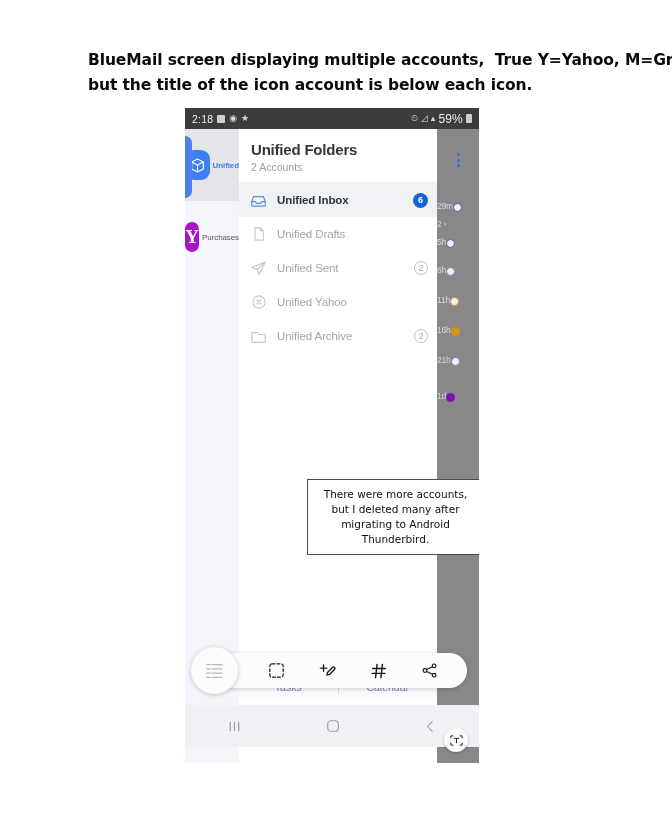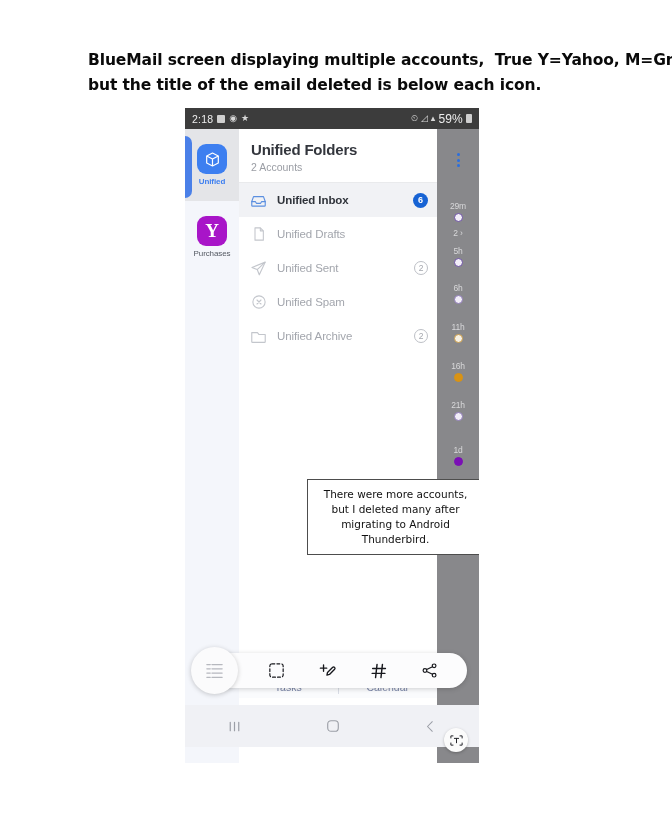--- a/index.html
+++ b/index.html
@@ -47,21 +47,21 @@
     z-index:6;
   }
 
   
   .rail{
     position:absolute;left:0;top:21px;width:54px;height:634px;
     background:#f4f6fb;
   }
   .rail-item{
     width:54px;height:72px;box-sizing:border-box;
-    display:flex;flex-direction:column;align-items:center;justify-content:center;
+    display:flex;align-items:center;justify-content:center;
     gap:3px;
   }
   .rail-item.active{background:#e4e5e8;}
   .rail-ic{
     width:30px;height:30px;border-radius:9px;
     display:flex;align-items:center;justify-content:center;
     color:#fff;font-weight:700;
   }
   .ic-unified{background:#3d7ff0;}
   .ic-yahoo{background:#a815c8;font-family:"Liberation Serif",serif;font-size:19px;}
@@ -115,21 +115,21 @@
   .strip{
     position:absolute;left:252px;top:21px;width:42px;height:634px;
     background:#88888b;
   }
   .strip-menu{
     height:62px;display:flex;align-items:center;justify-content:center;
   }
   .dots3{display:flex;flex-direction:column;gap:2.5px;}
   .dots3 i{width:3px;height:3px;border-radius:50%;background:#2a6fe0;display:block;}
   .strip-list{padding-top:10px;}
-  .st-row{display:flex;flex-direction:column;align-items:center;}
+  .st-row{display:flex;flex-direction:row;align-items:center;}
   .st-lbl{font-size:8.5px;color:#d8d8da;letter-spacing:-0.2px;margin-bottom:2px;}
   .st-dot{width:9px;height:9px;border-radius:50%;box-sizing:border-box;}
   .st-sp{height:6px;}
 
   
   .fab{
     position:absolute;left:259px;top:620px;width:24px;height:24px;border-radius:50%;
     background:#fbfbfb;display:flex;align-items:center;justify-content:center;
     z-index:8;box-shadow:0 1px 3px rgba(0,0,0,.25);
   }
@@ -167,21 +167,21 @@
     color:#9b9ea6;
   }
   .nav-ic{display:flex;align-items:center;justify-content:center;}
   svg{display:block;}
 </style>
 </head>
 <body>
 
 <div class="caption">
   <div>BlueMail screen displaying multiple accounts,  True Y=Yahoo, M=Gmail,</div>
-  <div>but the title of the email deleted is below each icon.</div>
+  <div>but the title of the icon account is below each icon.</div>
 </div>
 
 <div class="phone">
 
   <div class="statusbar">
     <div class="sb-left">
       <span class="sb-time">2:18</span>
       <span class="sb-sq"></span>
       <span class="sb-ic">◉</span>
       <span class="sb-ic">★</span>
@@ -259,21 +259,21 @@
     </div>
 
 
     <div class="folder">
       <span class="f-ic">
         <svg width="16" height="16" viewBox="0 0 24 24" fill="none" stroke="#c3c6cc" stroke-width="1.6" stroke-linecap="round">
             <circle cx="12" cy="12" r="9.2"></circle>
             <path d="M9 9l6 6M15 9l-6 6"></path>
           </svg>
       </span>
-      <span class="f-lbl">Unified Spam</span>
+      <span class="f-lbl">Unified Yahoo</span>
     </div>
 
 
     <div class="folder">
       <span class="f-ic">
         <svg width="17" height="16" viewBox="0 0 24 22" fill="none" stroke="#c3c6cc" stroke-width="1.6" stroke-linejoin="round">
             <path d="M2.5 6.2h8l2 2.6h9V19a1 1 0 0 1-1 1h-17a1 1 0 0 1-1-1Z"></path>
           </svg>
       </span>
       <span class="f-lbl">Unified Archive</span>

